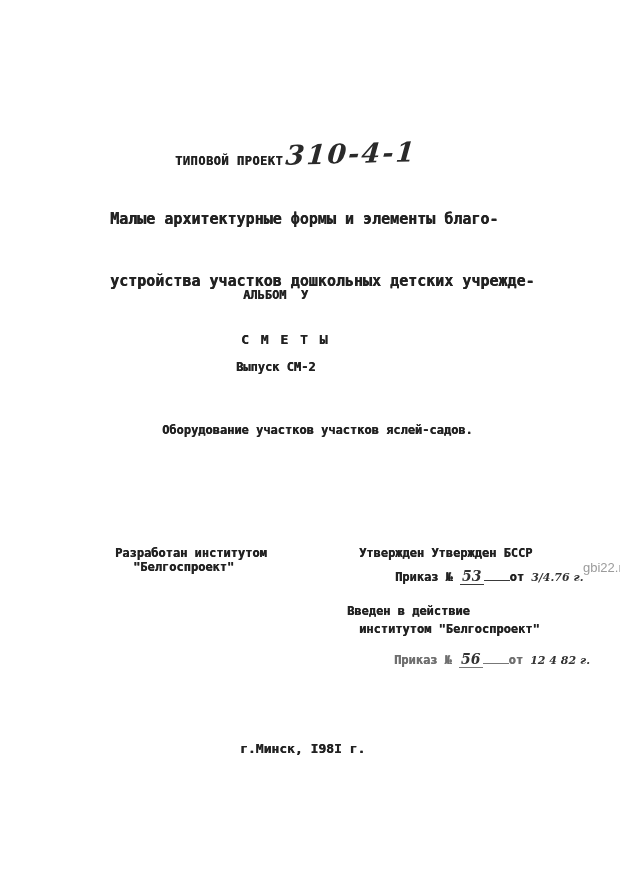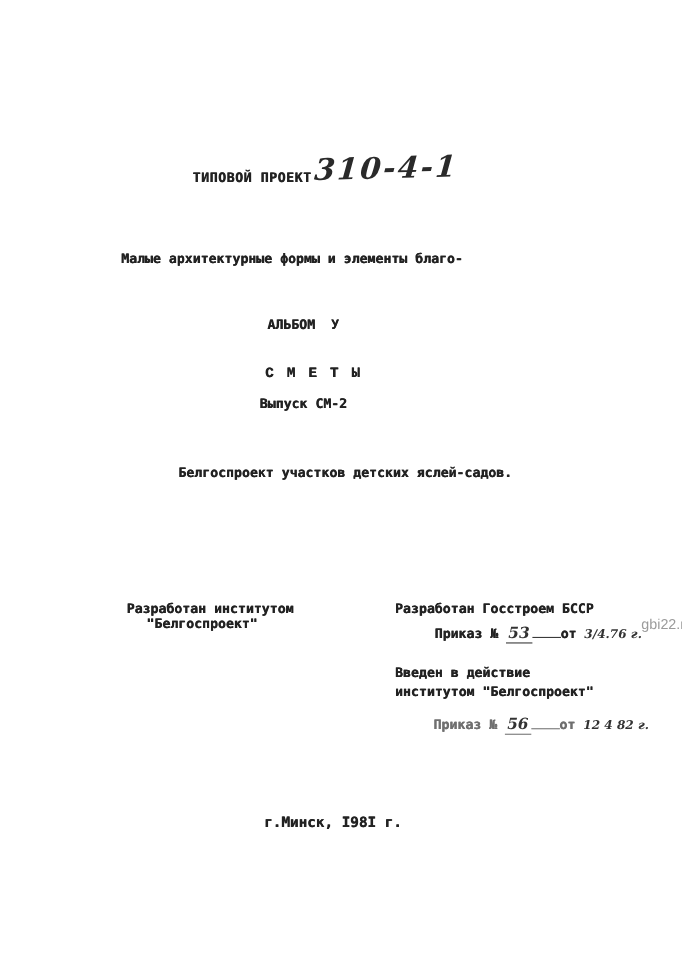--- a/index.html
+++ b/index.html
@@ -16,22 +16,22 @@
   .t {
     position: absolute;
     white-space: pre;
     font-size: 12px;
     line-height: 14px;
     text-shadow: 0.4px 0 0 currentColor;
   }
   .para {
     position: absolute;
     left: 110px;
-    top: 184px;
-    font-size: 12px;
+    top: 168px;
+    font-size: 15px;
     line-height: 20.5px;
     text-shadow: 0.4px 0 0 currentColor;
     white-space: pre;
   }
   .hw {
     font-family: "DejaVu Serif", serif;
     font-style: italic;
     font-weight: bold;
     text-shadow: none;
   }
@@ -84,48 +84,49 @@
 </head>
 <body>
 
 <div class="page">
 
   <div class="t" style="left:175px; top:154px; letter-spacing:0.5px;">ТИПОВОЙ ПРОЕКТ</div>
   <div class="hw hw-big">310-4-1</div>
 
   <div class="para">
     <div>Малые архитектурные формы и элементы благо-</div>
+    <div>устройства участков дошкольных детских учрежде-</div>
   </div>
 
   <div class="t" style="left:243px; top:288px;text-align:right;">АЛЬБОМ  У</div>
-  <div class="t smety" style="left:241px; top:333px;font-family:Liberation Mono, monospace;">С М Е Т Ы</div>
+  <div class="t smety" style="left:241px; top:333px;">С М Е Т Ы</div>
   <div class="t" style="left:236px; top:360px;">Выпуск СМ-2</div>
 
-  <div class="t" style="left:162px; top:423px;">Белгоспроект участков детских яслей-садов.</div>
+  <div class="t" style="left:162px; top:423px;">Оборудование участков участков яслей-садов.</div>
 
   <div>
     <div class="t" style="left:115px; top:546px;text-align:center;">Разработан институтом</div>
     <div class="t" style="left:133px; top:560px;">"Белгоспроект"</div>
   </div>
 
   <div>
-    <div class="t" style="left:359px; top:546px;">Разработан Госстроем БССР</div>
+    <div class="t" style="left:359px; top:546px;">Утвержден Утвержден БССР</div>
     <div class="order-line" style="left:359px; top:568px;">
       <span>Приказ №</span>
       <span> </span>
       <span class="hw order-no">53</span>
       <span class="uline"></span>
       <span>от</span>
       <span> </span>
       <span class="hw hw-date">3/4.76 г.</span>
     </div>
   </div>
 
   <div>
-    <div class="t" style="left:359px; top:604px;">Введен в действие</div>
+    <div class="t" style="left:347px; top:604px;">Введен в действие</div>
     <div class="t" style="left:359px; top:622px;">институтом "Белгоспроект"</div>
     <div class="order-line faded" style="left:358px; top:651px;">
       <span>Приказ №</span>
       <span> </span>
       <span class="hw order-no">56</span>
       <span class="uline"></span>
       <span>от</span>
       <span> </span>
       <span class="hw hw-date">12 4 82 г.</span>
     </div>

